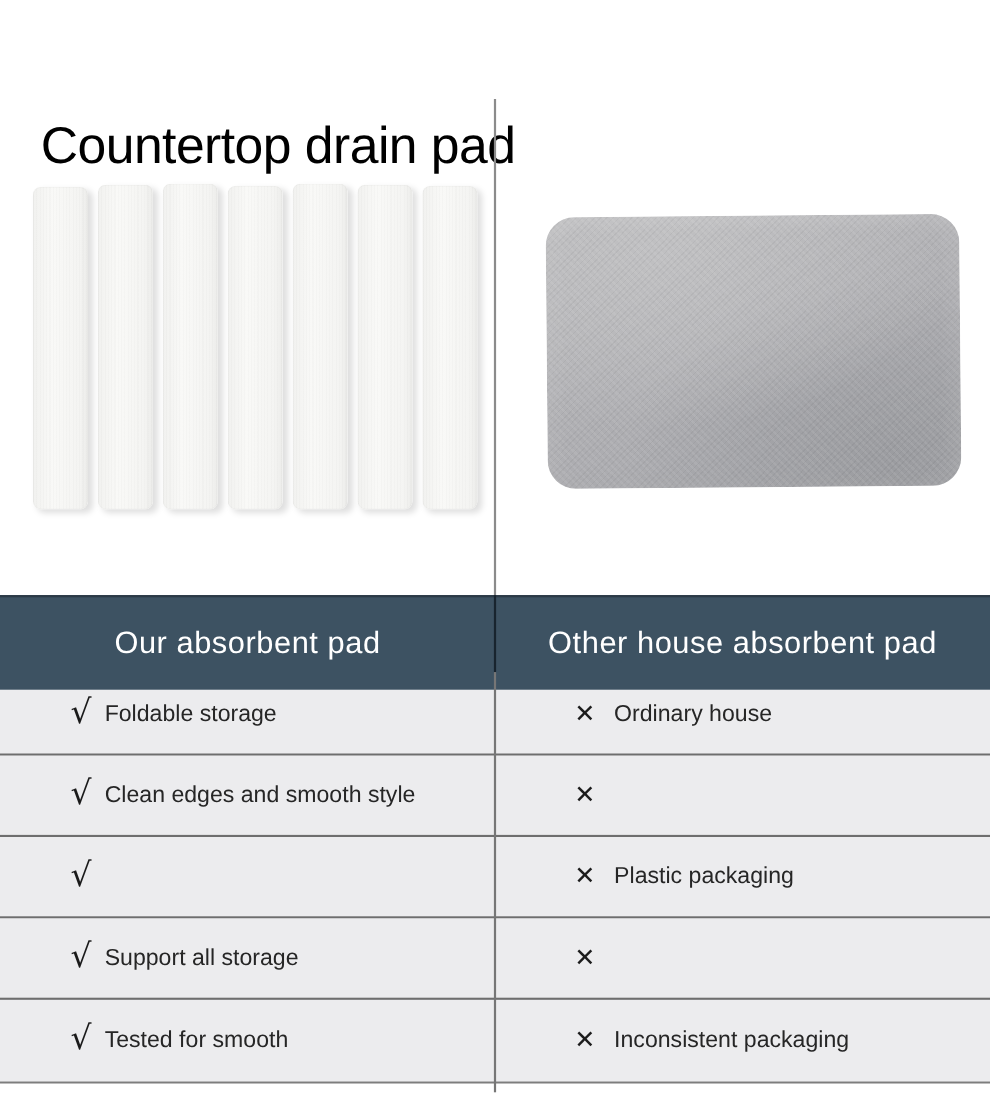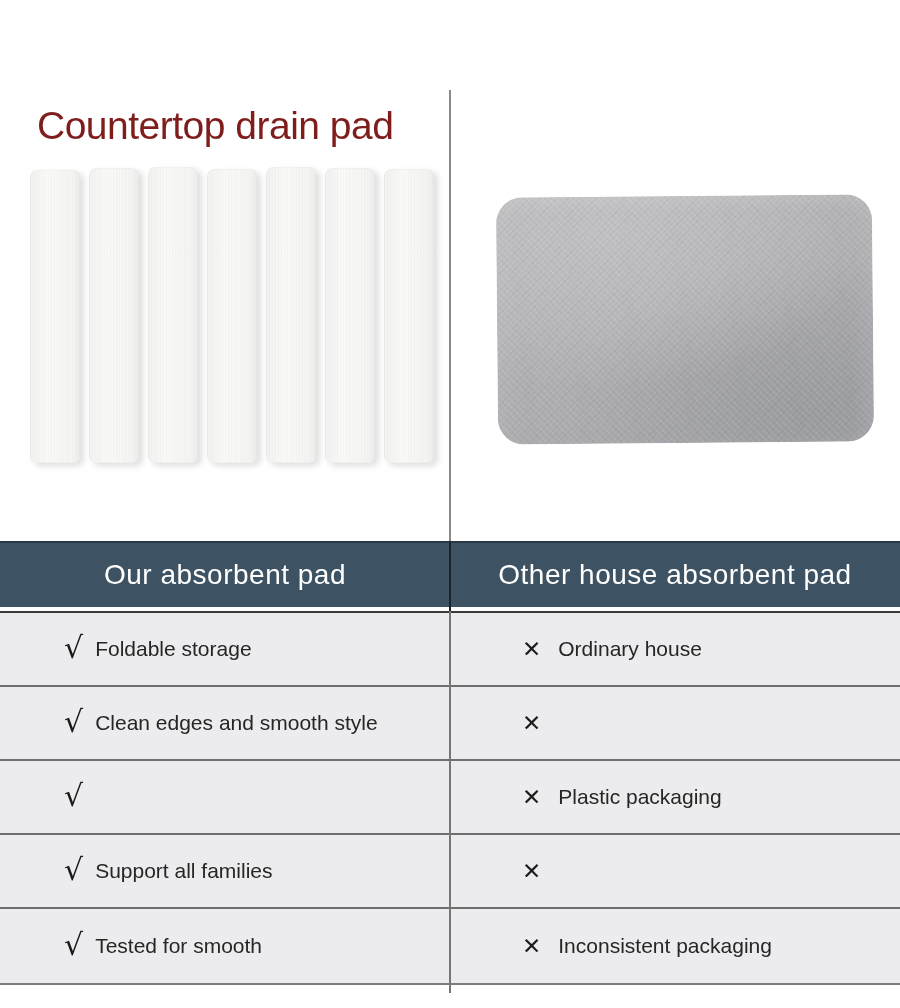--- a/index.html
+++ b/index.html
@@ -13,24 +13,24 @@
     background: #ffffff;
     overflow: hidden;
     margin: 0 auto;
   }
 
   
   .title {
     position: absolute;
     left: 37px;
     top: 104px;
-    font-size: 39px;
+    font-size: 47px;
     font-weight: 300;
     letter-spacing: -0.5px;
-    color: #7f1d1d;
+    color: #000000;
     white-space: nowrap;
   }
 
   
   .left-product {
     position: absolute;
     left: 30px;
     top: 167px;
     width: 404px;
     height: 298px;
@@ -73,21 +73,21 @@
 
   
   .divider-top    { position: absolute; left: 449px; top:  90px; width: 2px; height: 451px; background: #8b8b8b; }
   .divider-header { position: absolute; left: 449px; top: 541px; width: 2px; height:  70px; background: #18242e; z-index: 3; }
   .divider-table  { position: absolute; left: 449px; top: 611px; width: 2px; height: 382px; background: #767676; z-index: 3; }
 
   
   .cmp-header {
     position: absolute;
     left: 0; top: 541px;
-    width: 900px; height: 66px;
+    width: 900px; height: 86px;
     background: #3d5262;
     border-top: 2px solid #2c3a46;
     display: flex;
     z-index: 2;
   }
   .cmp-header .hcell {
     width: 450px;
     display: flex;
     align-items: center;
     justify-content: center;
@@ -195,21 +195,21 @@
       </div>
       <div class="cell right">
         <span class="cross">✕</span>
         <span class="feature">Plastic packaging</span>
       </div>
     </div>
 
     <div class="crow">
       <div class="cell left">
         <span class="check">√</span>
-        <span class="feature">Support all families</span>
+        <span class="feature">Support all storage</span>
       </div>
       <div class="cell right">
         <span class="cross">✕</span>
       </div>
     </div>
 
     <div class="crow">
       <div class="cell left">
         <span class="check">√</span>
         <span class="feature">Tested for smooth</span>

